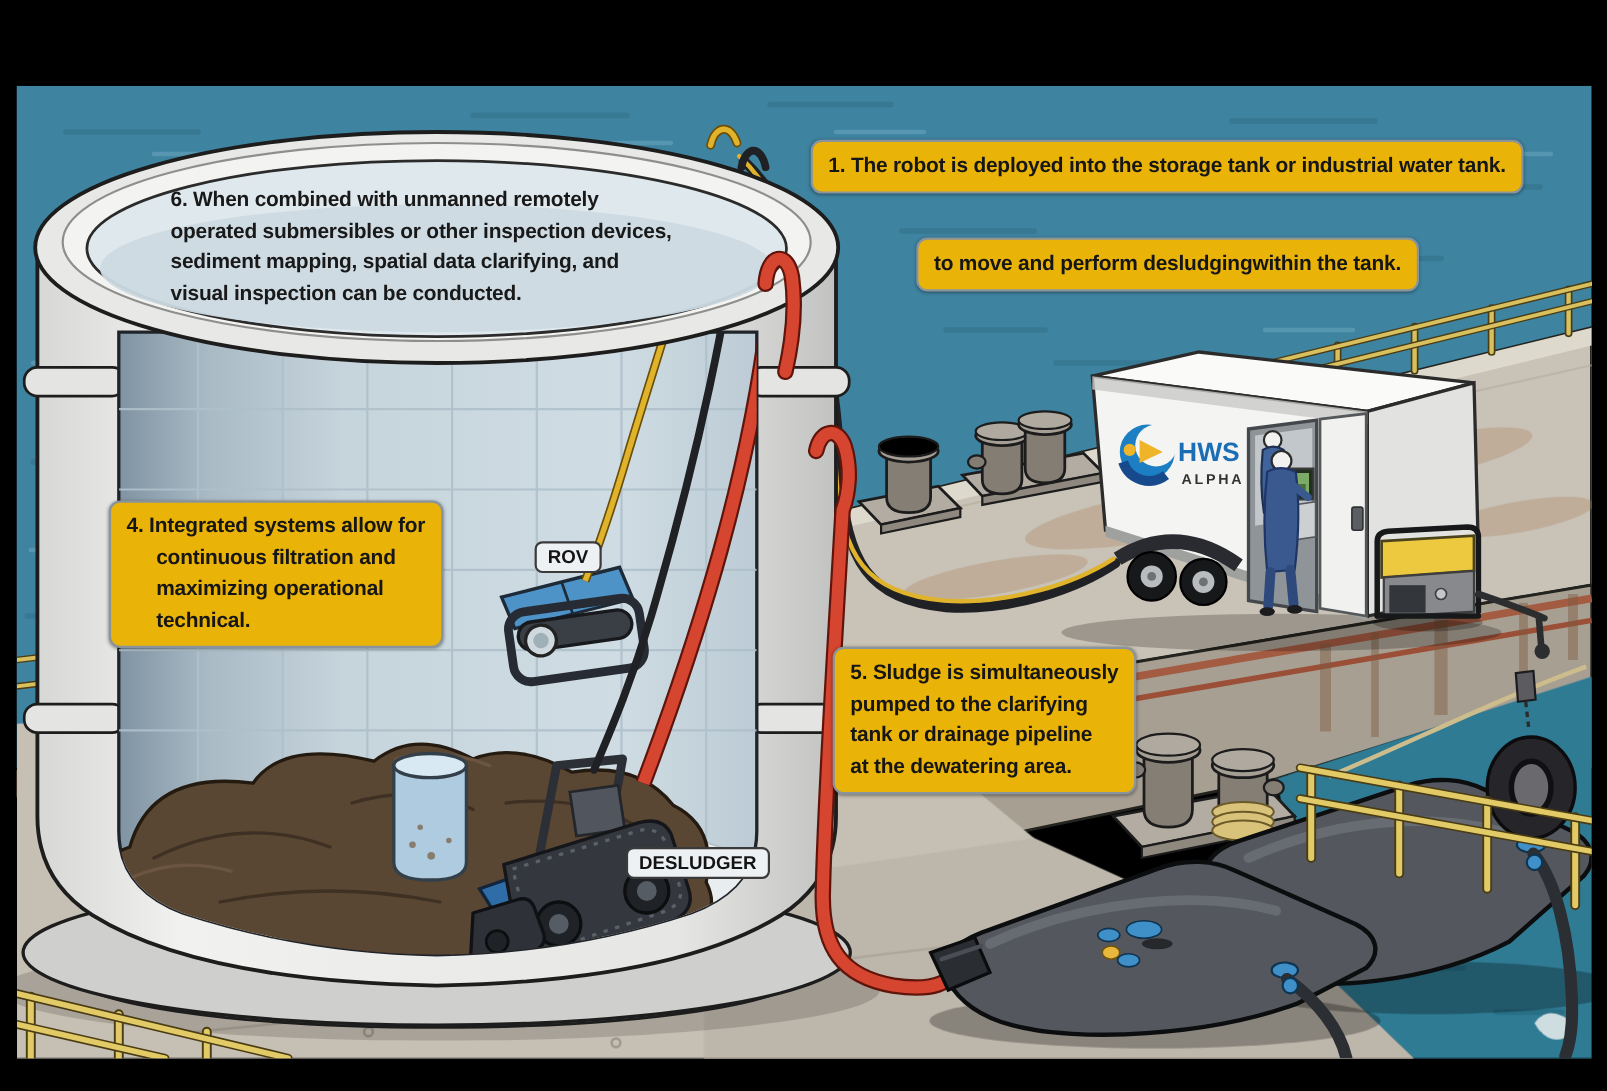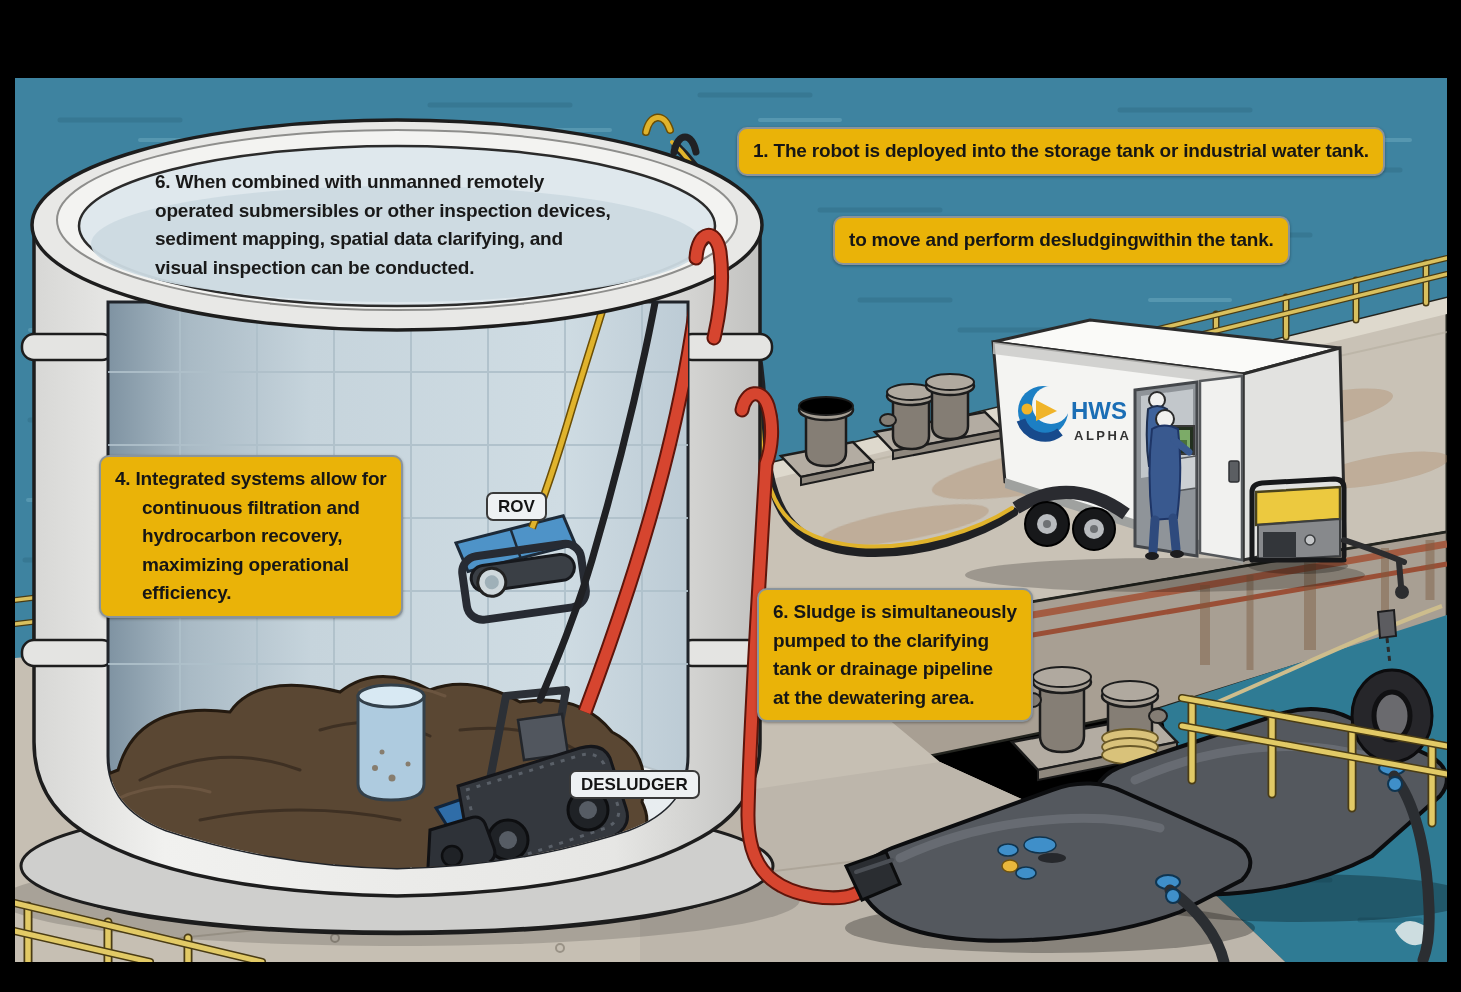--- a/index.html
+++ b/index.html
@@ -373,28 +373,27 @@
 
 <div class="callout" style="left:737px;top:127px">
   <div>1. The robot is deployed into the storage tank or industrial water tank.</div>
 </div>
 
 <div class="callout" style="left:833px;top:216px">
   <div>to move and perform desludgingwithin the tank.</div>
 </div>
 
 <div class="callout" style="left:757px;top:588px">
-  <div>6. Sludge is simultaneously</div>
+  <div>5. Sludge is simultaneously</div>
   <div>pumped to the clarifying</div>
   <div>tank or drainage pipeline</div>
   <div>at the dewatering area.</div>
 </div>
 
 <div class="callout indented" style="left:99px;top:455px">
   <div>4. Integrated systems allow for</div>
   <div>continuous filtration and</div>
-  <div>hydrocarbon recovery,</div>
   <div>maximizing operational</div>
-  <div>efficiency.</div>
+  <div>technical.</div>
 </div>
 
 <div class="tag" style="left:486px;top:492px">ROV</div>
 <div class="tag" style="left:569px;top:770px">DESLUDGER</div>
 
 </body></html>

